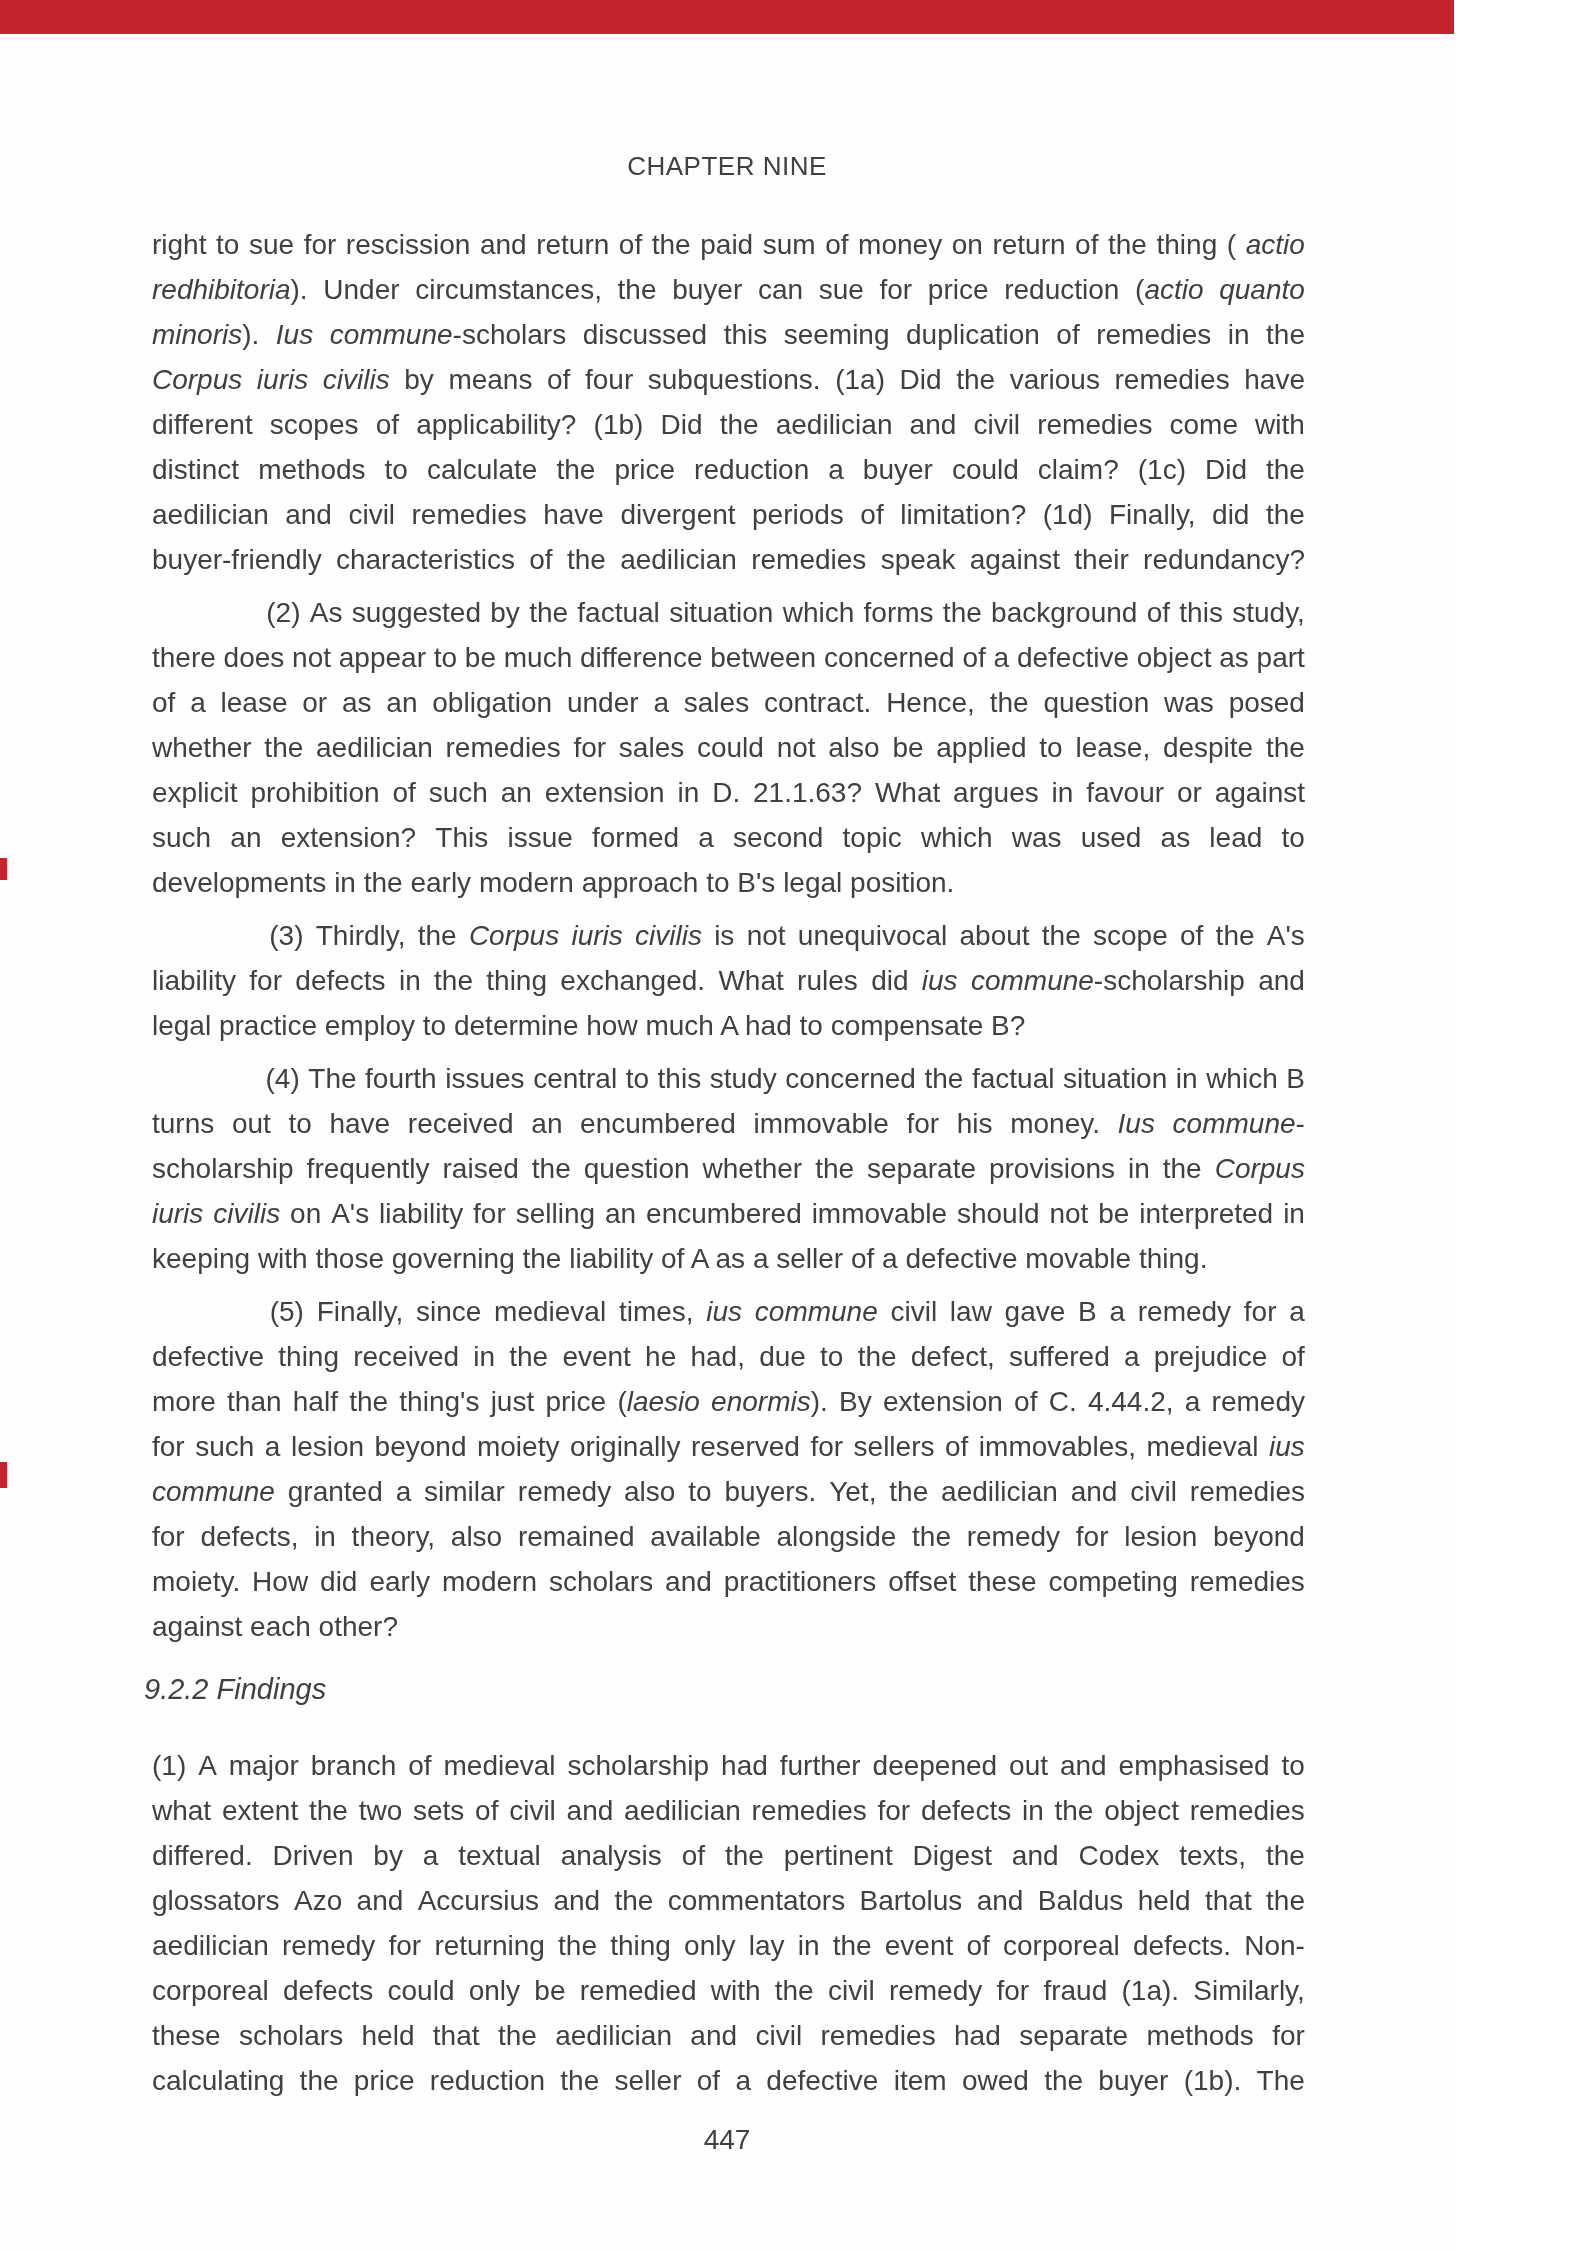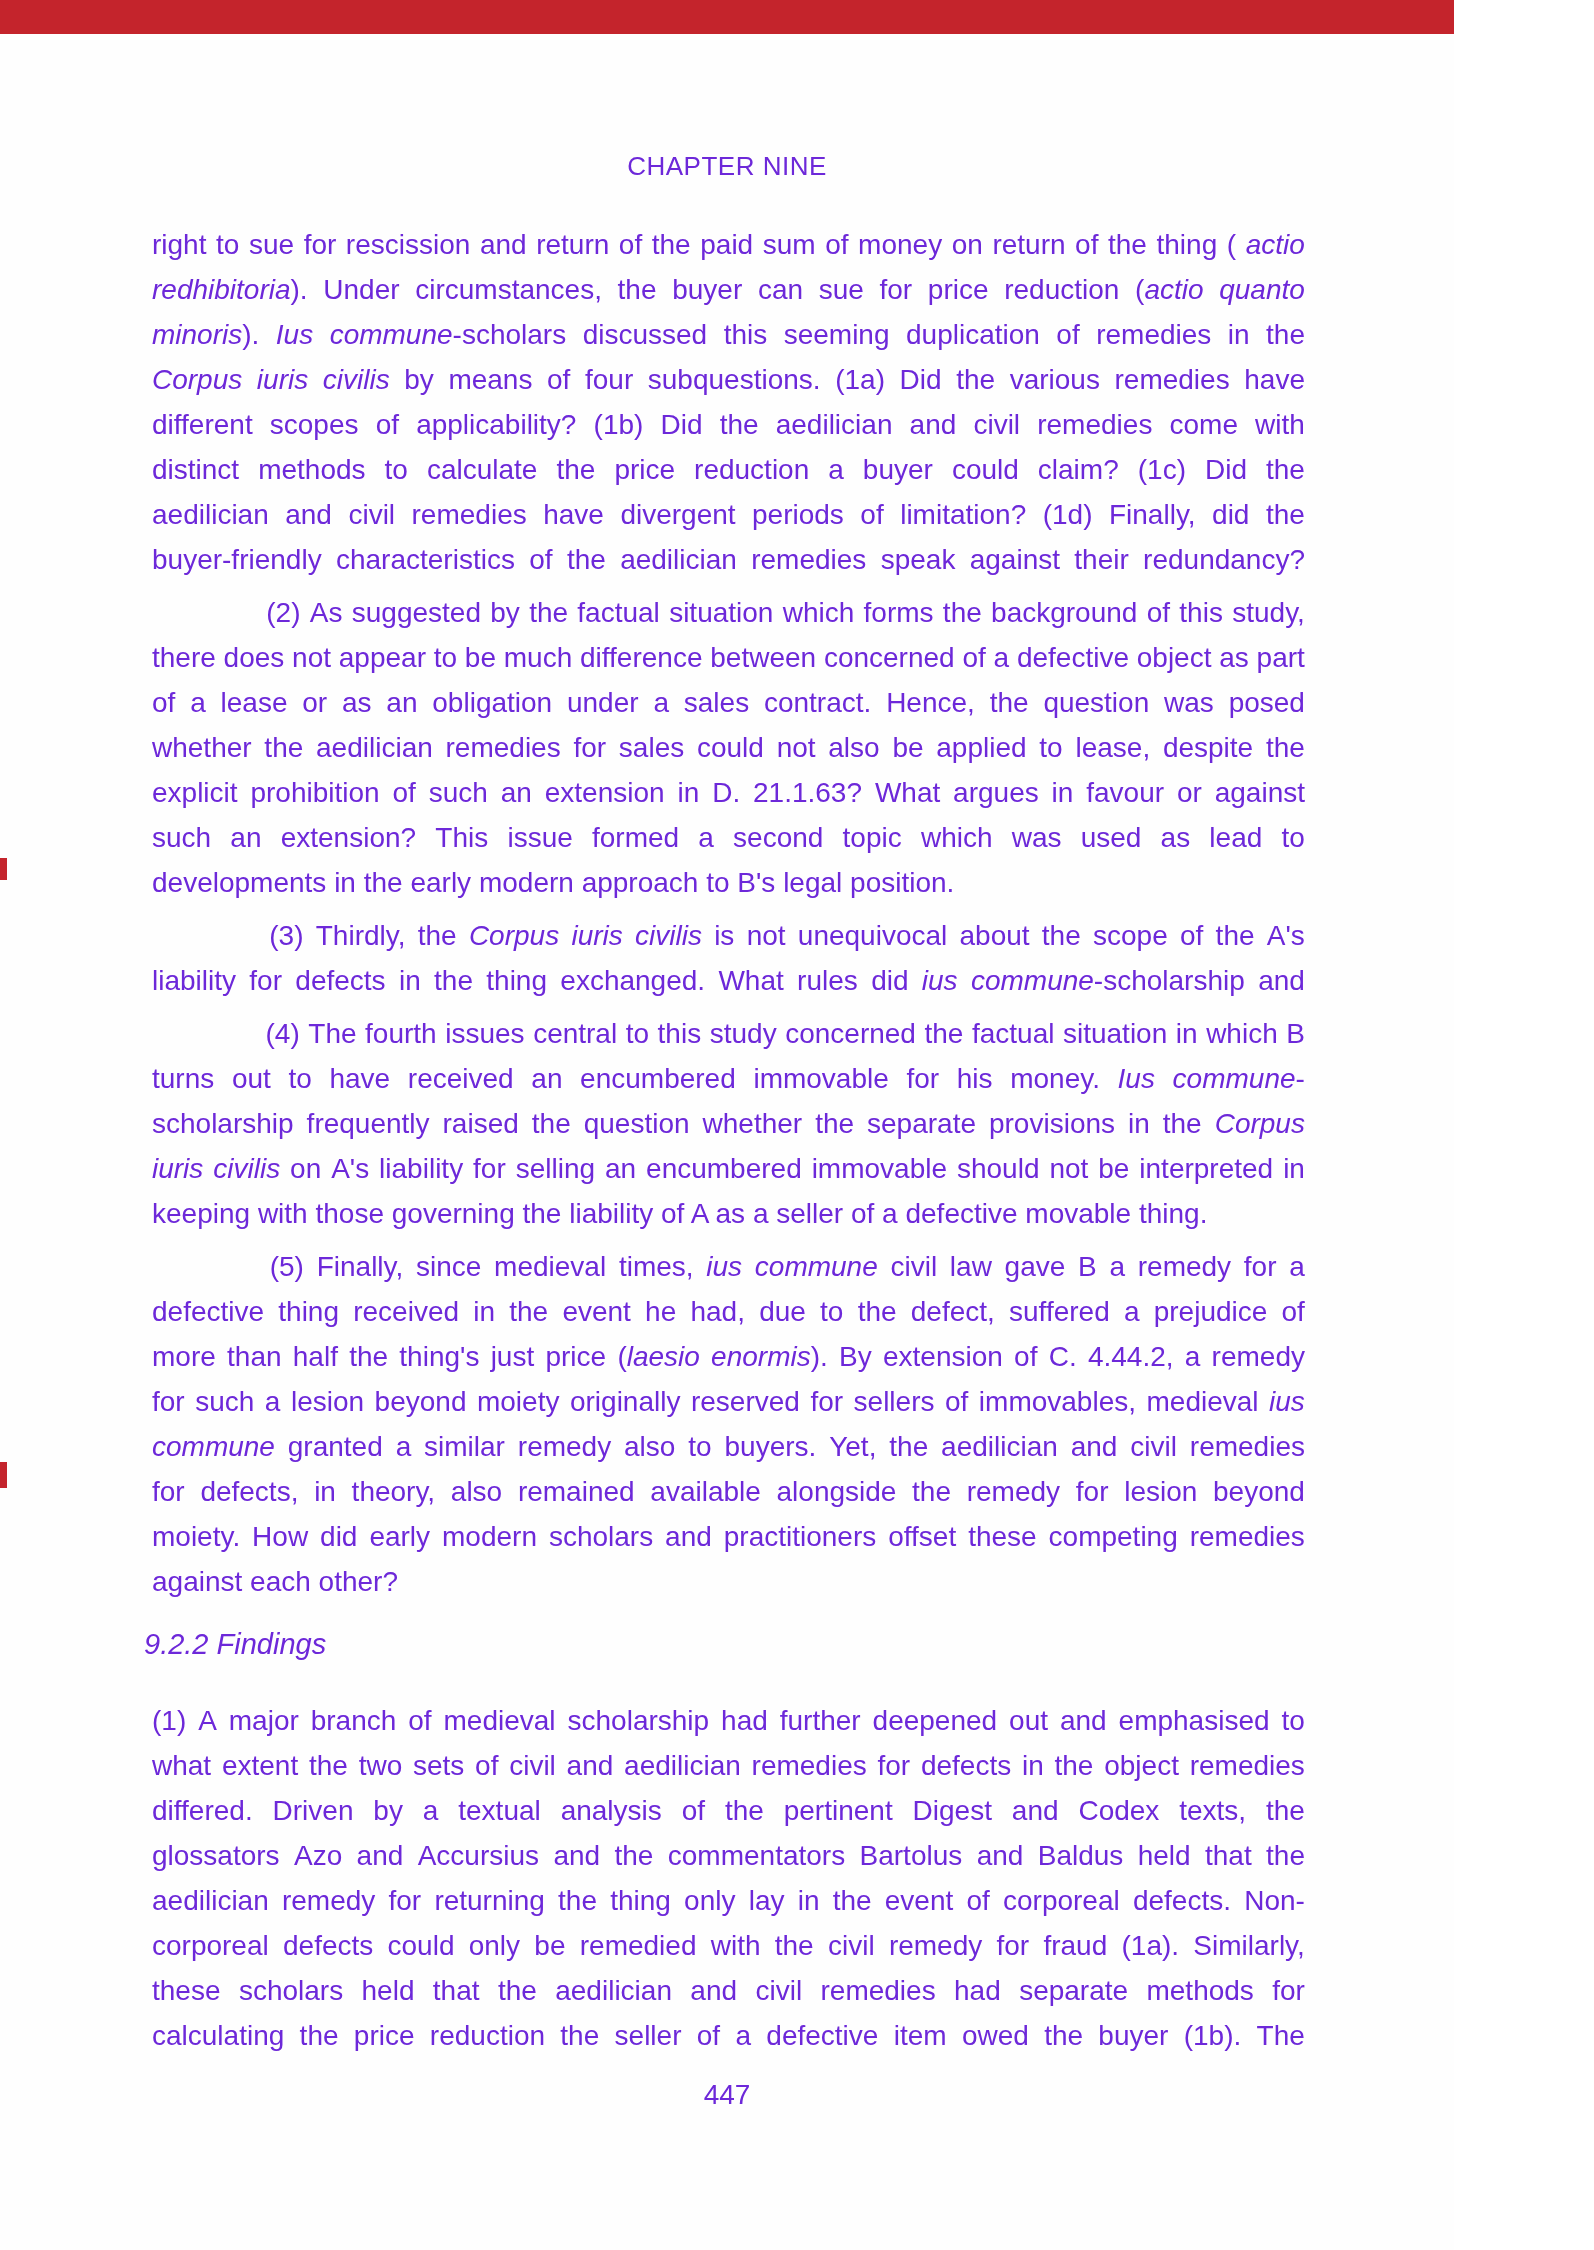--- a/index.html
+++ b/index.html
@@ -7,21 +7,21 @@
     padding: 0;
     background: #ffffff;
   }
   .page {
     position: relative;
     width: 1454px;
     height: 2250px;
     background: #fefefe;
     overflow: hidden;
     font-family: "Liberation Sans", sans-serif;
-    color: #6d28d9;
+    color: #404040;
     box-sizing: border-box;
     padding-top: 150px;
   }
   
   .artifact-bar {
     position: absolute;
     top: 0; left: 0;
     width: 100%;
     height: 34px;
   }
@@ -346,20 +346,21 @@
           <span class="w">the</span> 
           <span class="w">thing</span> 
           <span class="w">exchanged.</span> 
           <span class="w">What</span> 
           <span class="w">rules</span> 
           <span class="w">did</span> 
           <span class="w"><i>ius</i></span> 
           <span class="w"><i>commune</i>-scholarship</span> 
           <span class="w">and</span> 
         </div>
+        <div class="line plain"><span class="w">legal</span> <span class="w">practice</span> <span class="w">employ</span> <span class="w">to</span> <span class="w">determine</span> <span class="w">how</span> <span class="w">much</span> <span class="w">A</span> <span class="w">had</span> <span class="w">to</span> <span class="w">compensate</span> <span class="w">B?</span> </div>
       </div>
       <div class="para">
         <div class="line just">
           <span class="ind"></span>
           <span class="w">(4)</span> 
           <span class="w">The</span> 
           <span class="w">fourth</span> 
           <span class="w">issues</span> 
           <span class="w">central</span> 
           <span class="w">to</span> 

